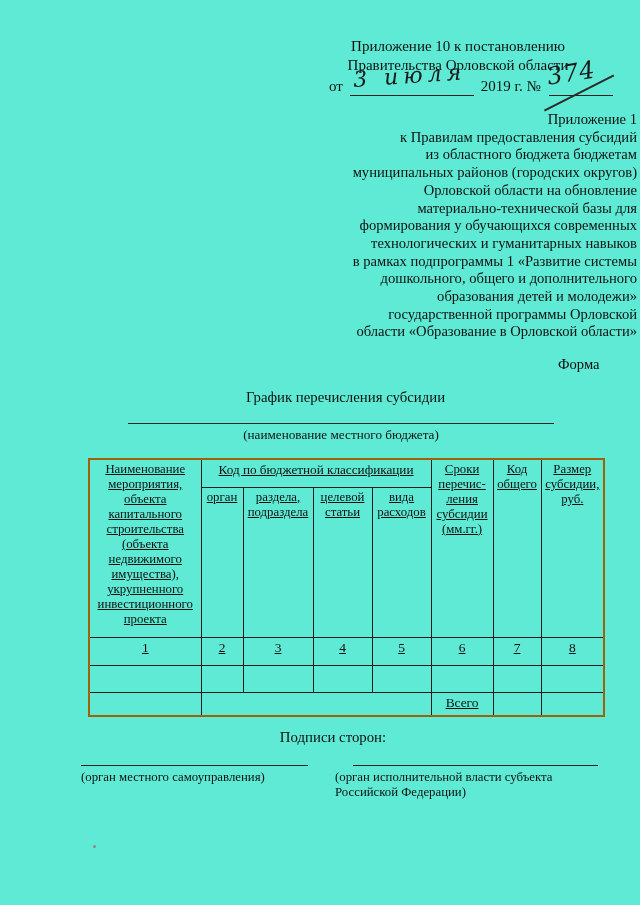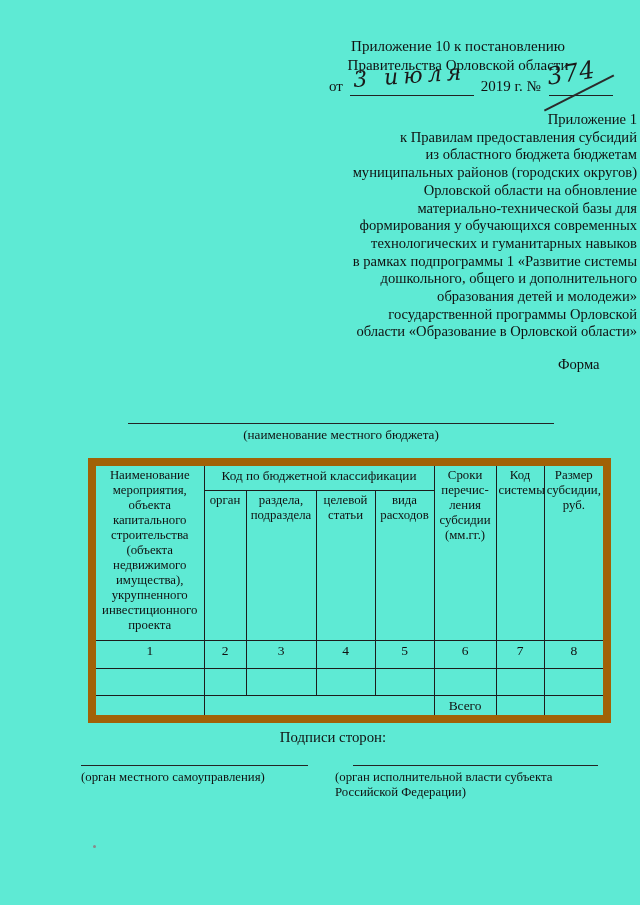--- a/index.html
+++ b/index.html
@@ -32,22 +32,22 @@
 
   .doc-title { left: 88px; top: 389px; width: 515px; text-align: center; font-size: 14.8px; }
 
   .budget-line { left: 128px; top: 423px; width: 426px; height: 0; border-top: 1.5px solid #242424; }
   .budget-caption { left: 128px; top: 427px; width: 426px; text-align: center; font-size: 13.2px; }
 
   
   .tblwrap { left: 88px; top: 458px; }
   table.form {
     border-collapse: collapse; table-layout: fixed;
-    width: 515px; border: 8px solid #a16207;
-    font-size: 12.8px; line-height: 15px;
+    width: 515px; border: 2px solid #a16207;
+    font-size: 12.8px; line-height: 15px; text-decoration: underline;
   }
   table.form td { border: 1px solid #1c1c1c; padding: 2px 2px; vertical-align: top; text-align: center; }
   tr.r-group { height: 28px; }
   tr.r-sub   { height: 150px; }
   tr.r-num   { height: 28px; }
   tr.r-empty { height: 27px; }
   tr.r-total { height: 24px; }
   td.group-hdr { vertical-align: middle; font-size: 13.2px; }
   td.num { vertical-align: middle; font-size: 13.5px; }
   td.total-cell { vertical-align: middle; text-align: right; padding-right: 4px; font-size: 13.4px; }
@@ -91,20 +91,21 @@
 формирования у обучающихся современных
 технологических и гуманитарных навыков
 в рамках подпрограммы 1 «Развитие системы
 дошкольного, общего и дополнительного
 образования детей и молодежи»
 государственной программы Орловской
 области «Образование в Орловской области»</div>
 
   <div class="abs forma">Форма</div>
 
+  <div class="abs doc-title">График перечисления субсидии</div>
 
   <div class="abs budget-line"></div>
   <div class="abs budget-caption">(наименование местного бюджета)</div>
 
   <div class="abs tblwrap">
     <table class="form">
       <colgroup>
         <col style="width:112px">
           <col style="width:42px">
           <col style="width:70px">
@@ -127,21 +128,21 @@
 укрупненного
 инвестиционного
 проекта</td>
         <td colspan="4" class="group-hdr">Код по бюджетной классификации</td>
         <td rowspan="2" class="pre">Сроки
 перечис-
 ления
 субсидии
 (мм.гг.)</td>
         <td rowspan="2" class="pre">Код
-системы</td>
+общего</td>
         <td rowspan="2" class="pre">Размер
 субсидии,
 руб.</td>
       </tr>
       <tr class="r-sub">
         <td class="pre">орган</td>
         <td class="pre">раздела,
 подраздела</td>
         <td class="pre">целевой
 статьи</td>

